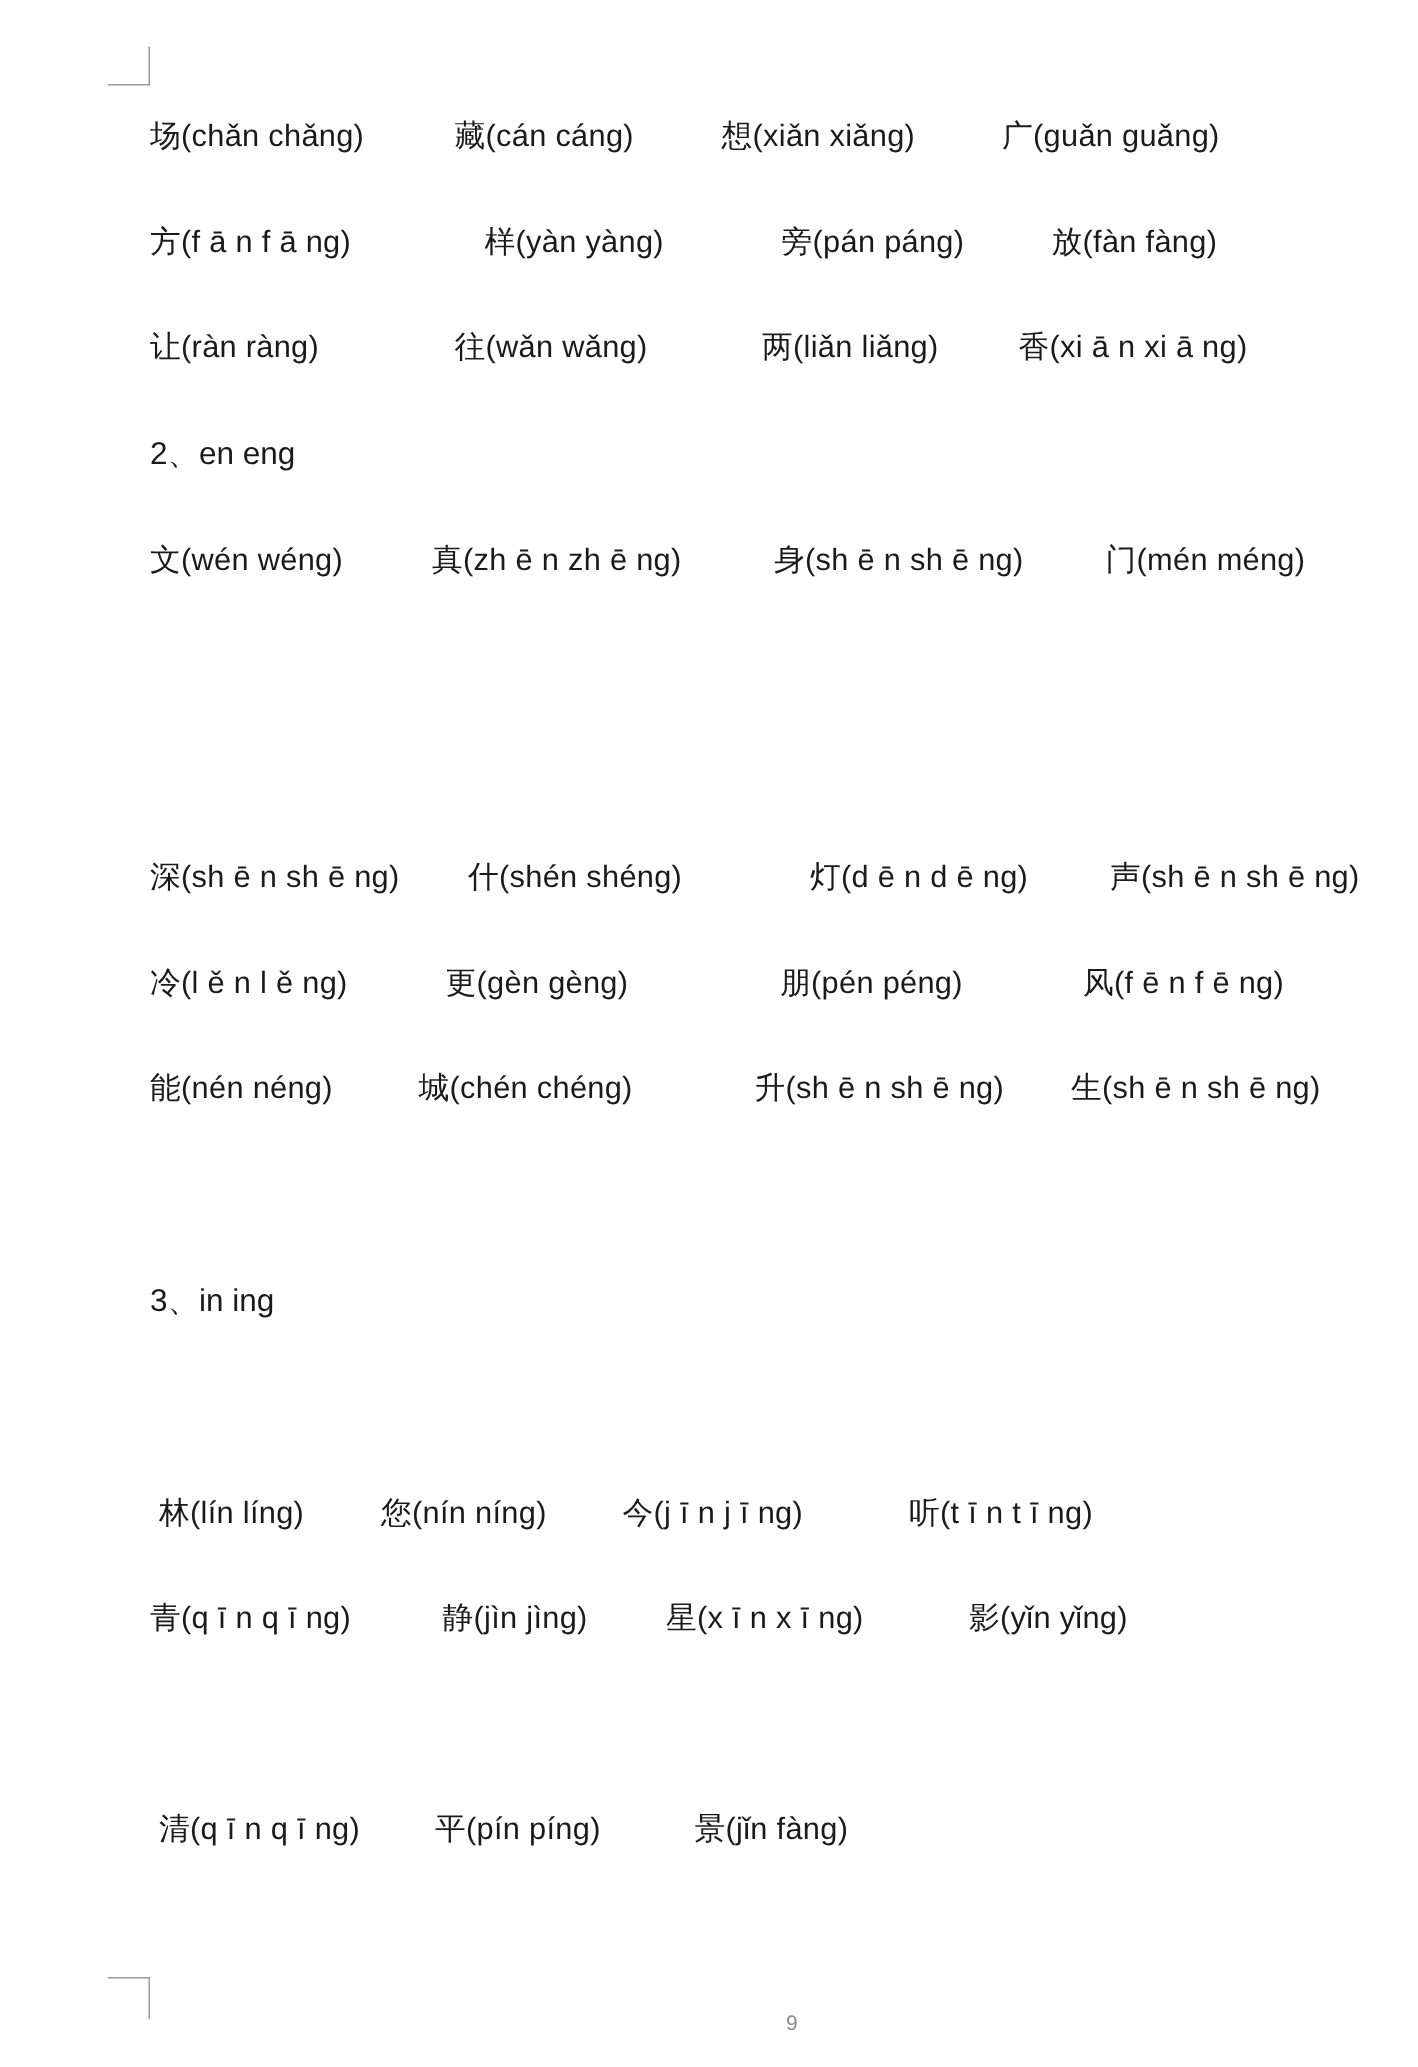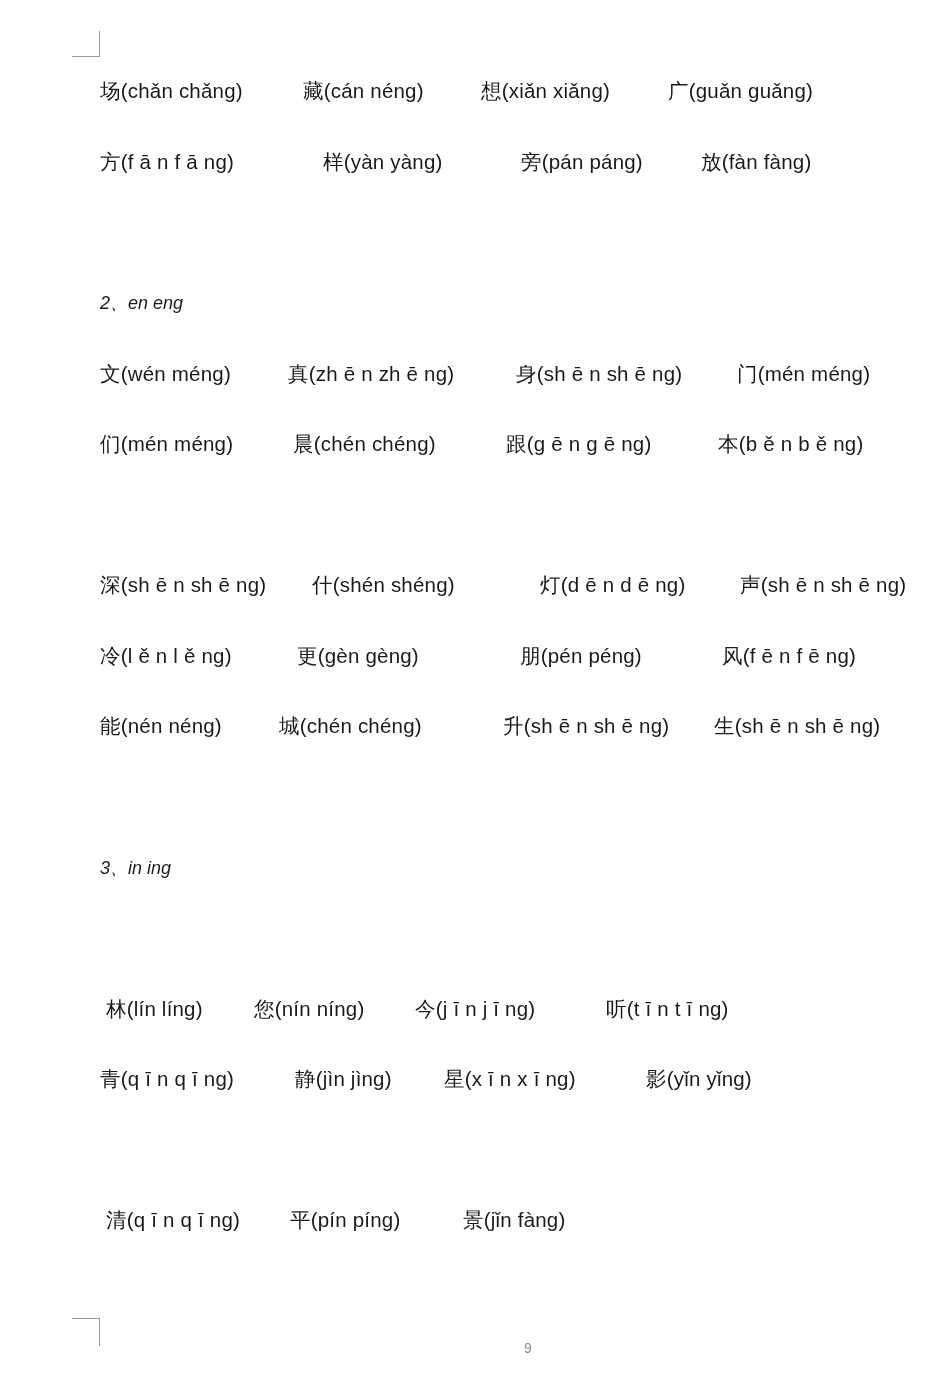--- a/index.html
+++ b/index.html
@@ -4,55 +4,55 @@
   <style>
     html, body { margin: 0; padding: 0; background: #ffffff; }
     body { width: 945px; height: 1378px; position: relative; overflow: hidden;
            font-family: "Liberation Sans", "DejaVu Sans", sans-serif; color: #1a1a1a; }
     .page { position: absolute; left: 0; top: 0; width: 757px; height: 1378px; background: #fff; }
     .corner { position: absolute; border-color: #9a9a9a; border-style: solid; border-width: 0; }
     .corner.top { left: 72px; top: 31px; width: 27px; height: 25px; border-right-width: 1px; border-bottom-width: 1px; }
     .corner.bottom { left: 72px; top: 1318px; width: 27px; height: 27px; border-right-width: 1px; border-top-width: 1px; }
     .line { position: absolute; left: 0; width: 945px; height: 30px; }
     .entry { position: absolute; top: 0; white-space: pre; font-size: 20.5px; line-height: 30px; letter-spacing: 0.2px; }
-    .heading { position: absolute; left: 100px; white-space: pre; font-size: 18px; line-height: 30px; font-style: italic; }
+    .heading { position: absolute; left: 100px; white-space: pre; font-size: 21px; line-height: 30px; }
     .page-number { position: absolute; left: 524px; top: 1340px; font-size: 14px; color: #8a8a8a; }
   </style>
 </head>
 <body>
 
 <div class="page">
   <div class="corner top"></div>
 
   <div class="line" style="top:76px">
     <span class="entry" style="left:100px">场(chǎn chǎng)</span>
-    <span class="entry" style="left:303px">藏(cán néng)</span>
+    <span class="entry" style="left:303px">藏(cán cáng)</span>
     <span class="entry" style="left:481px">想(xiǎn xiǎng)</span>
     <span class="entry" style="left:668px">广(guǎn guǎng)</span>
   </div>
   <div class="line" style="top:147px">
     <span class="entry" style="left:100px">方(f ā n f ā ng)</span>
     <span class="entry" style="left:323px">样(yàn yàng)</span>
     <span class="entry" style="left:521px">旁(pán páng)</span>
     <span class="entry" style="left:701px">放(fàn fàng)</span>
   </div>
+  <div class="line" style="top:217px">
+    <span class="entry" style="left:100px">让(ràn ràng)</span>
+    <span class="entry" style="left:303px">往(wǎn wǎng)</span>
+    <span class="entry" style="left:508px">两(liǎn liǎng)</span>
+    <span class="entry" style="left:679px">香(xi ā n xi ā ng)</span>
+  </div>
 
   <div class="heading" style="top:288px">2、en eng</div>
 
   <div class="line" style="top:359px">
-    <span class="entry" style="left:100px">文(wén méng)</span>
+    <span class="entry" style="left:100px">文(wén wéng)</span>
     <span class="entry" style="left:288px">真(zh ē n zh ē ng)</span>
     <span class="entry" style="left:516px">身(sh ē n sh ē ng)</span>
     <span class="entry" style="left:737px">门(mén méng)</span>
-  </div>
-  <div class="line" style="top:429px">
-    <span class="entry" style="left:100px">们(mén méng)</span>
-    <span class="entry" style="left:293px">晨(chén chéng)</span>
-    <span class="entry" style="left:506px">跟(g ē n g ē ng)</span>
-    <span class="entry" style="left:718px">本(b ě n b ě ng)</span>
   </div>
   <div class="line" style="top:570px">
     <span class="entry" style="left:100px">深(sh ē n sh ē ng)</span>
     <span class="entry" style="left:312px">什(shén shéng)</span>
     <span class="entry" style="left:540px">灯(d ē n d ē ng)</span>
     <span class="entry" style="left:740px">声(sh ē n sh ē ng)</span>
   </div>
   <div class="line" style="top:641px">
     <span class="entry" style="left:100px">冷(l ě n l ě ng)</span>
     <span class="entry" style="left:297px">更(gèn gèng)</span>

